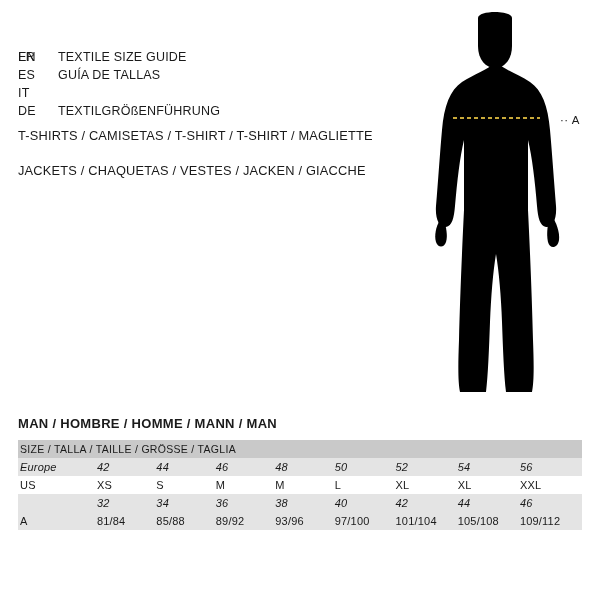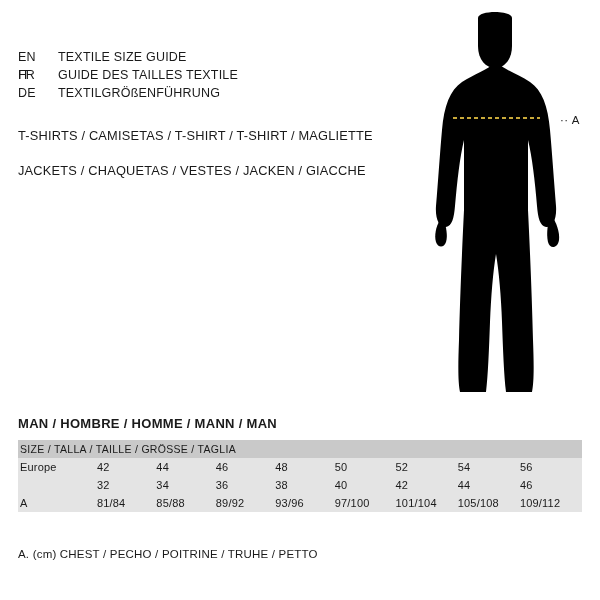--- a/index.html
+++ b/index.html
@@ -106,20 +106,21 @@
     height: 18px;
     vertical-align: middle;
   }
   .row-head td {
     background: #c9c9c9;
     font-size: 10.5px;
     letter-spacing: 0.3px;
   }
   .row-alt td {
     background: #e4e4e4;
+    font-style: italic;
   }
   .row-plain td {
     background: #ffffff;
   }
   .row-bottom td {
     background: #e4e4e4;
   }
   .col-label {
     width: 88px;
     padding-left: 2px !important;
@@ -143,22 +144,25 @@
 <body>
 
 <div class="page">
 
   <div class="lang-block">
     <div class="lang-row">
       <span class="lang-code">EN</span>
       <span class="lang-text">TEXTILE SIZE GUIDE</span>
     </div>
     <div class="lang-row">
+      <span class="lang-code">ES</span>
+      <span class="lang-text">GUÍA DE TALLAS</span>
+    </div>
+    <div class="lang-row">
       <span class="lang-code">FR</span>
-      <span class="lang-text">GUIDE DES TAILLES TEXTILE</span>
     </div>
     <div class="lang-row">
       <span class="lang-code">DE</span>
       <span class="lang-text">TEXTILGRÖßENFÜHRUNG</span>
     </div>
     <div class="lang-row">
       <span class="lang-code">IT</span>
     </div>
   </div>
 
@@ -224,20 +228,31 @@
           <td class="col-label">Europe</td>
           <td class="cell">42</td>
           <td class="cell">44</td>
           <td class="cell">46</td>
           <td class="cell">48</td>
           <td class="cell">50</td>
           <td class="cell">52</td>
           <td class="cell">54</td>
           <td class="cell">56</td>
         </tr>
+        <tr class="row-plain">
+          <td class="col-label">US</td>
+          <td class="cell">XS</td>
+          <td class="cell">S</td>
+          <td class="cell">M</td>
+          <td class="cell">M</td>
+          <td class="cell">L</td>
+          <td class="cell">XL</td>
+          <td class="cell">XL</td>
+          <td class="cell">XXL</td>
+        </tr>
         <tr class="row-alt">
           <td class="col-label"></td>
           <td class="cell">32</td>
           <td class="cell">34</td>
           <td class="cell">36</td>
           <td class="cell">38</td>
           <td class="cell">40</td>
           <td class="cell">42</td>
           <td class="cell">44</td>
           <td class="cell">46</td>
@@ -250,15 +265,14 @@
           <td class="cell">93/96</td>
           <td class="cell">97/100</td>
           <td class="cell">101/104</td>
           <td class="cell">105/108</td>
           <td class="cell">109/112</td>
         </tr>
       </tbody>
     </table>
   </div>
 
-  <div class="footnote">A. (cm) CHEST / PECHO / POITRINE / TRUHE / PETTO</div>
 
 </div>
 
 </body></html>

